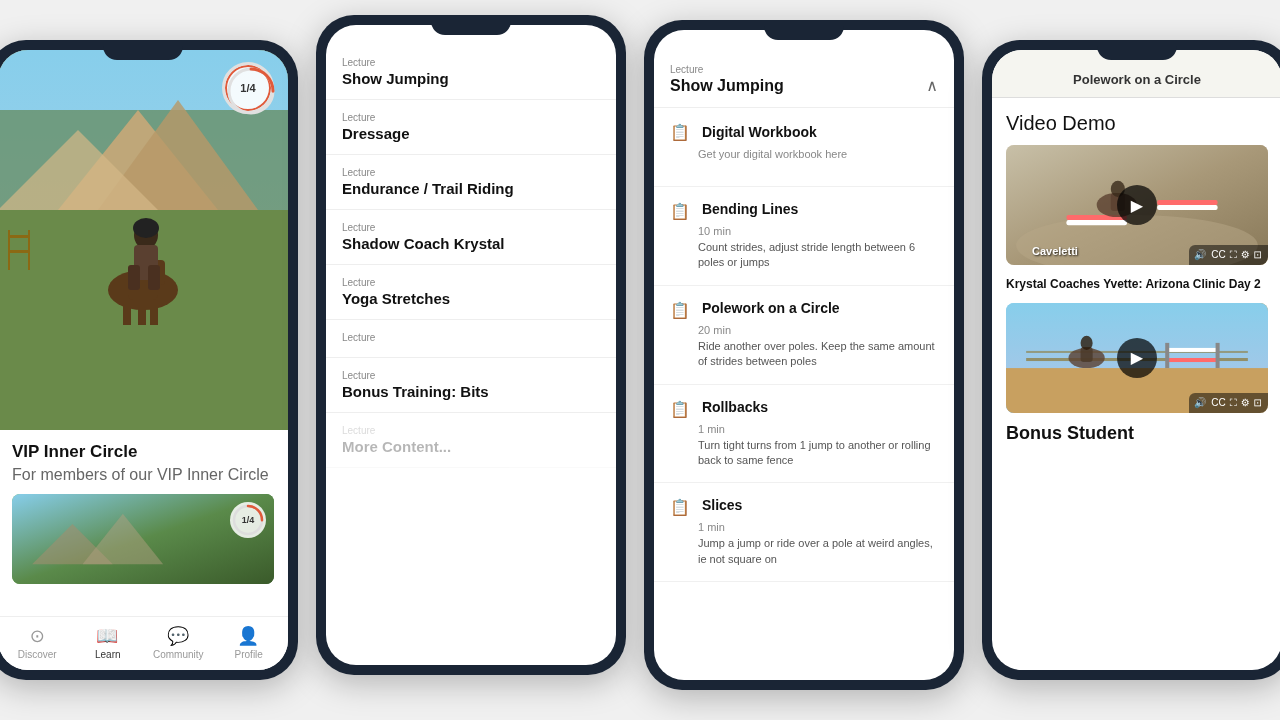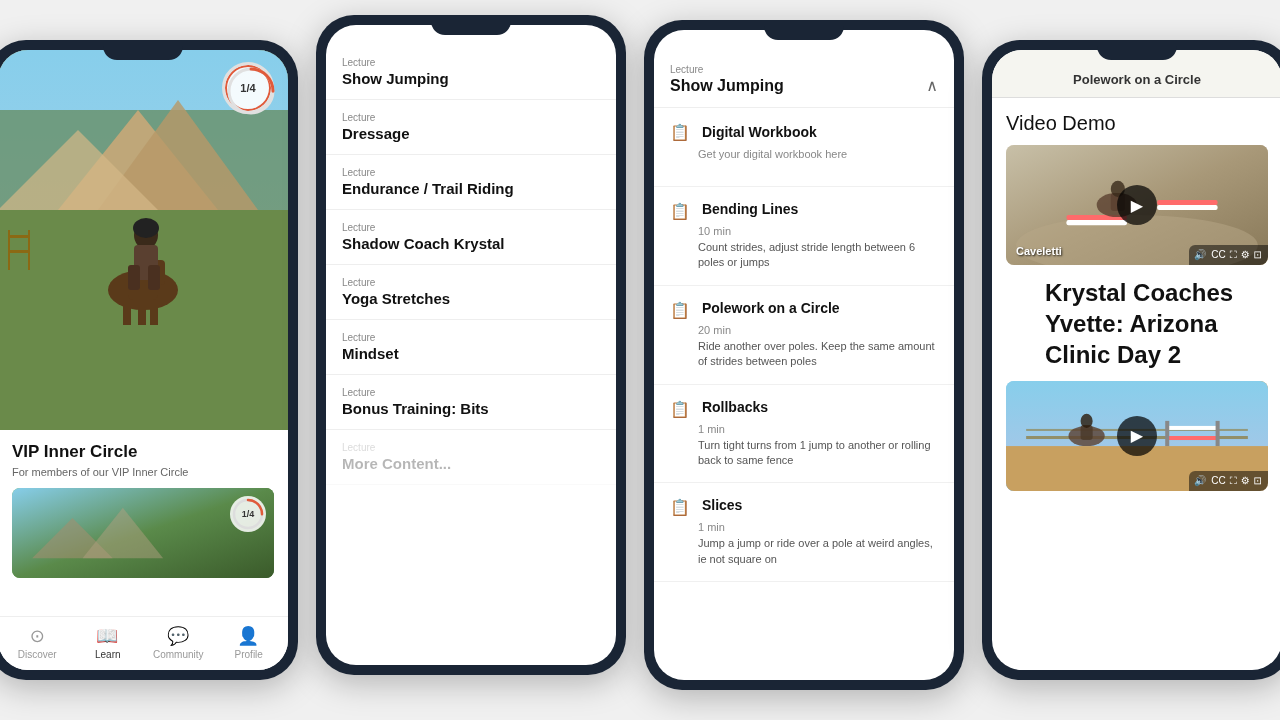--- a/index.html
+++ b/index.html
@@ -97,21 +97,21 @@
       flex: 1;
       background: #fff;
     }
     .p1-title {
       font-size: 17px;
       font-weight: 700;
       color: #111;
       margin-bottom: 4px;
     }
     .p1-subtitle {
-      font-size: 11px;
+      font-size: 16px;
       color: #666;
       margin-bottom: 10px;
     }
     .p1-thumb {
       width: 100%;
       height: 90px;
       background: linear-gradient(135deg, #7ab860 0%, #4a8a3a 50%, #2a5a20 100%);
       border-radius: 8px;
       position: relative;
       overflow: hidden;
@@ -313,47 +313,46 @@
       border-radius: 50%;
       display: flex;
       align-items: center;
       justify-content: center;
       color: white;
       font-size: 16px;
     }
     .p4-video-label {
       position: absolute;
       bottom: 8px;
-      left: 10px;
+      left: 26px;
       color: white;
       font-size: 11px;
       font-weight: 600;
       text-shadow: 1px 1px 2px rgba(0,0,0,0.8);
     }
     .p4-video-controls {
       position: absolute;
       bottom: 0;
       right: 0;
       display: flex;
       gap: 4px;
       padding: 4px 6px;
       background: rgba(0,0,0,0.5);
       border-radius: 6px 0 8px 0;
     }
     .p4-ctrl-icon {
       font-size: 10px;
       color: white;
     }
     .p4-coaches-title {
-      font-size: 24px;
+      font-size: 12px;
       font-weight: 800;
       color: #111;
       margin-bottom: 10px;
       line-height: 1.3;
-      margin-left: 39px;
     }
     .p4-video-thumb2 {
       width: 100%;
       height: 110px;
       background: linear-gradient(135deg, #87CEEB 0%, #5a9ec0 30%, #d4a04a 70%, #8B4513 100%);
       border-radius: 8px;
       position: relative;
       overflow: hidden;
     }
 
@@ -496,21 +495,20 @@
         <div class="p2-item">
           <div class="p2-item-small">Lecture</div>
           <div class="p2-item-title">Shadow Coach Krystal</div>
         </div>
         <div class="p2-item">
           <div class="p2-item-small">Lecture</div>
           <div class="p2-item-title">Yoga Stretches</div>
         </div>
         <div class="p2-item">
           <div class="p2-item-small">Lecture</div>
-          <div class="p2-item-title">Mindset</div>
         </div>
         <div class="p2-item">
           <div class="p2-item-small">Lecture</div>
           <div class="p2-item-title">Bonus Training: Bits</div>
         </div>
         <div class="p2-item" style="opacity:0.3;">
           <div class="p2-item-small">Lecture</div>
           <div class="p2-item-title">More Content...</div>
         </div>
       </div>
@@ -654,16 +652,17 @@
           <div class="p4-play-btn">▶</div>
           <div class="p4-video-controls" style="bottom:0;right:0;">
             <span class="p4-ctrl-icon">🔊</span>
             <span class="p4-ctrl-icon">CC</span>
             <span class="p4-ctrl-icon">⛶</span>
             <span class="p4-ctrl-icon">⚙</span>
             <span class="p4-ctrl-icon">⊡</span>
           </div>
         </div>
 
+        <div style="font-size:18px;font-weight:800;color:#111;margin-top:10px;">Bonus Student</div>
       </div>
     </div>
   </div>
 </div>
 
 </body></html>

